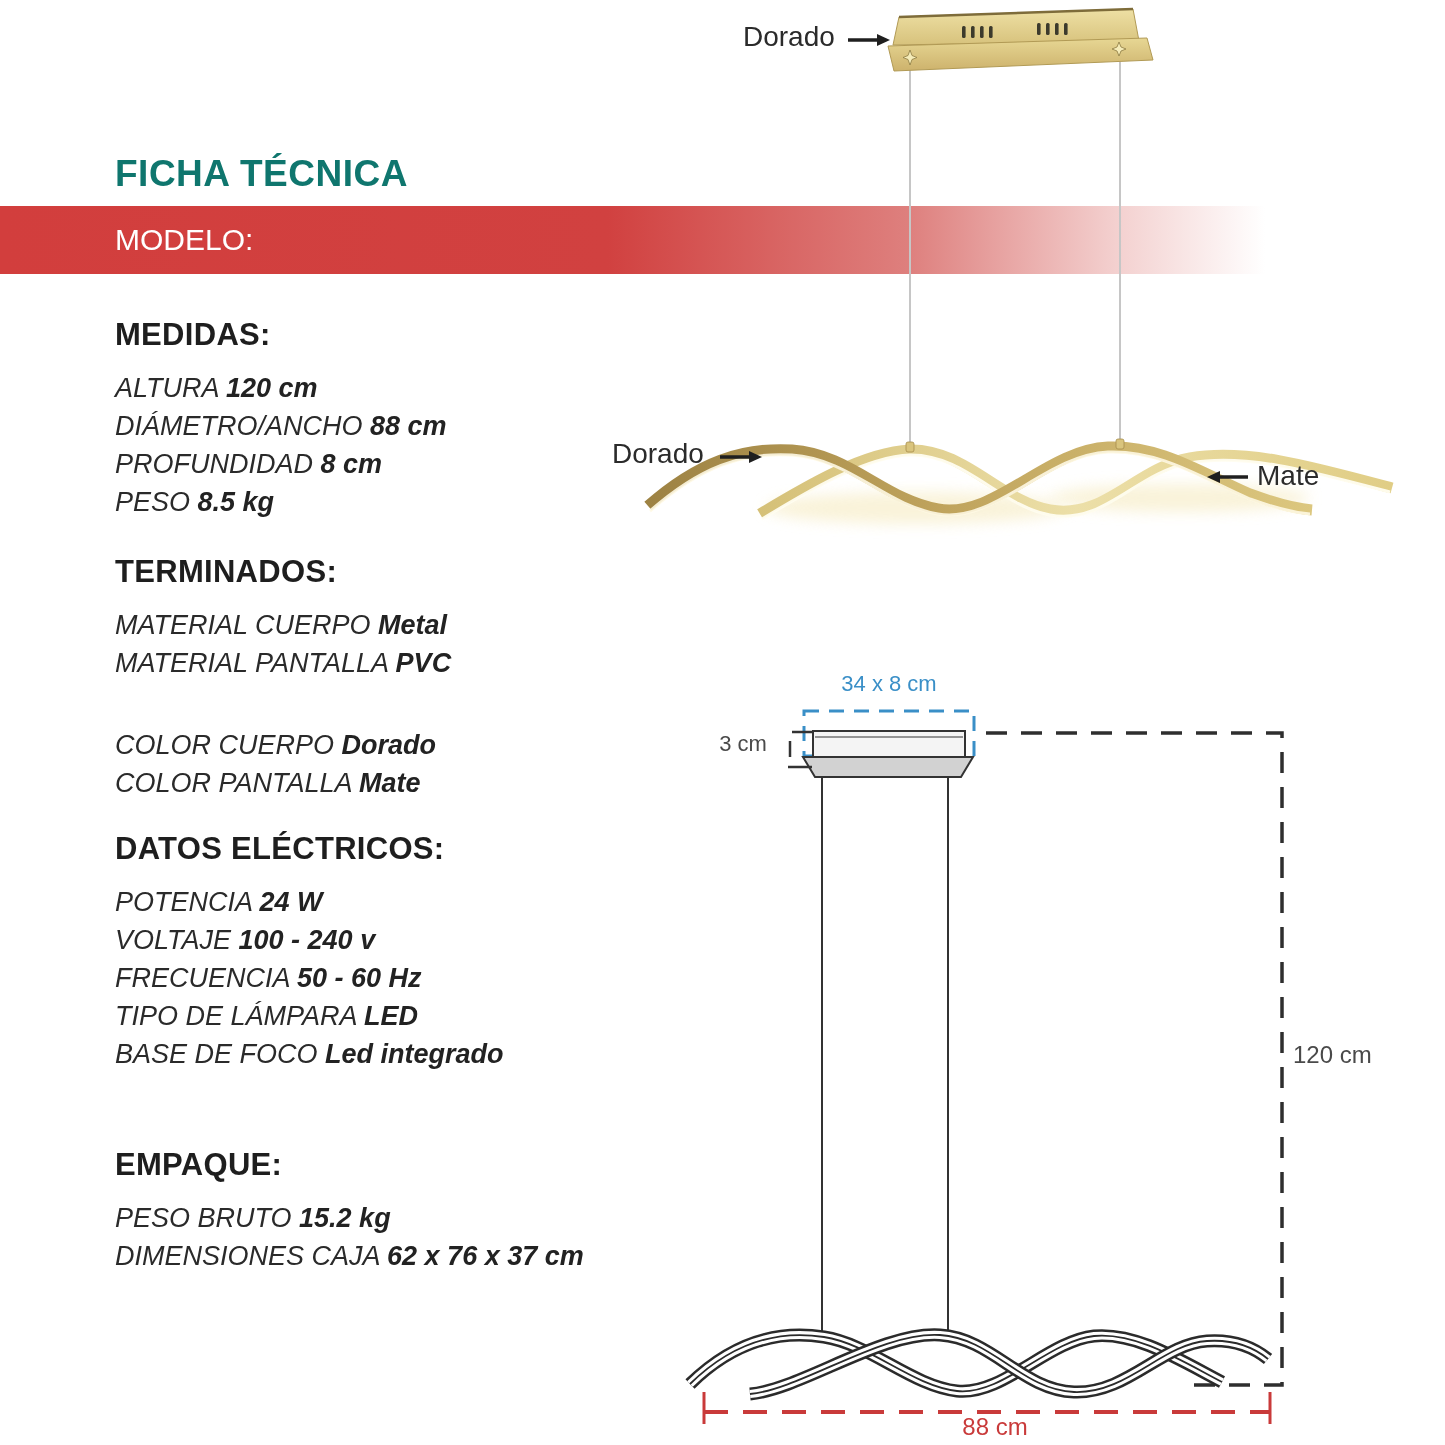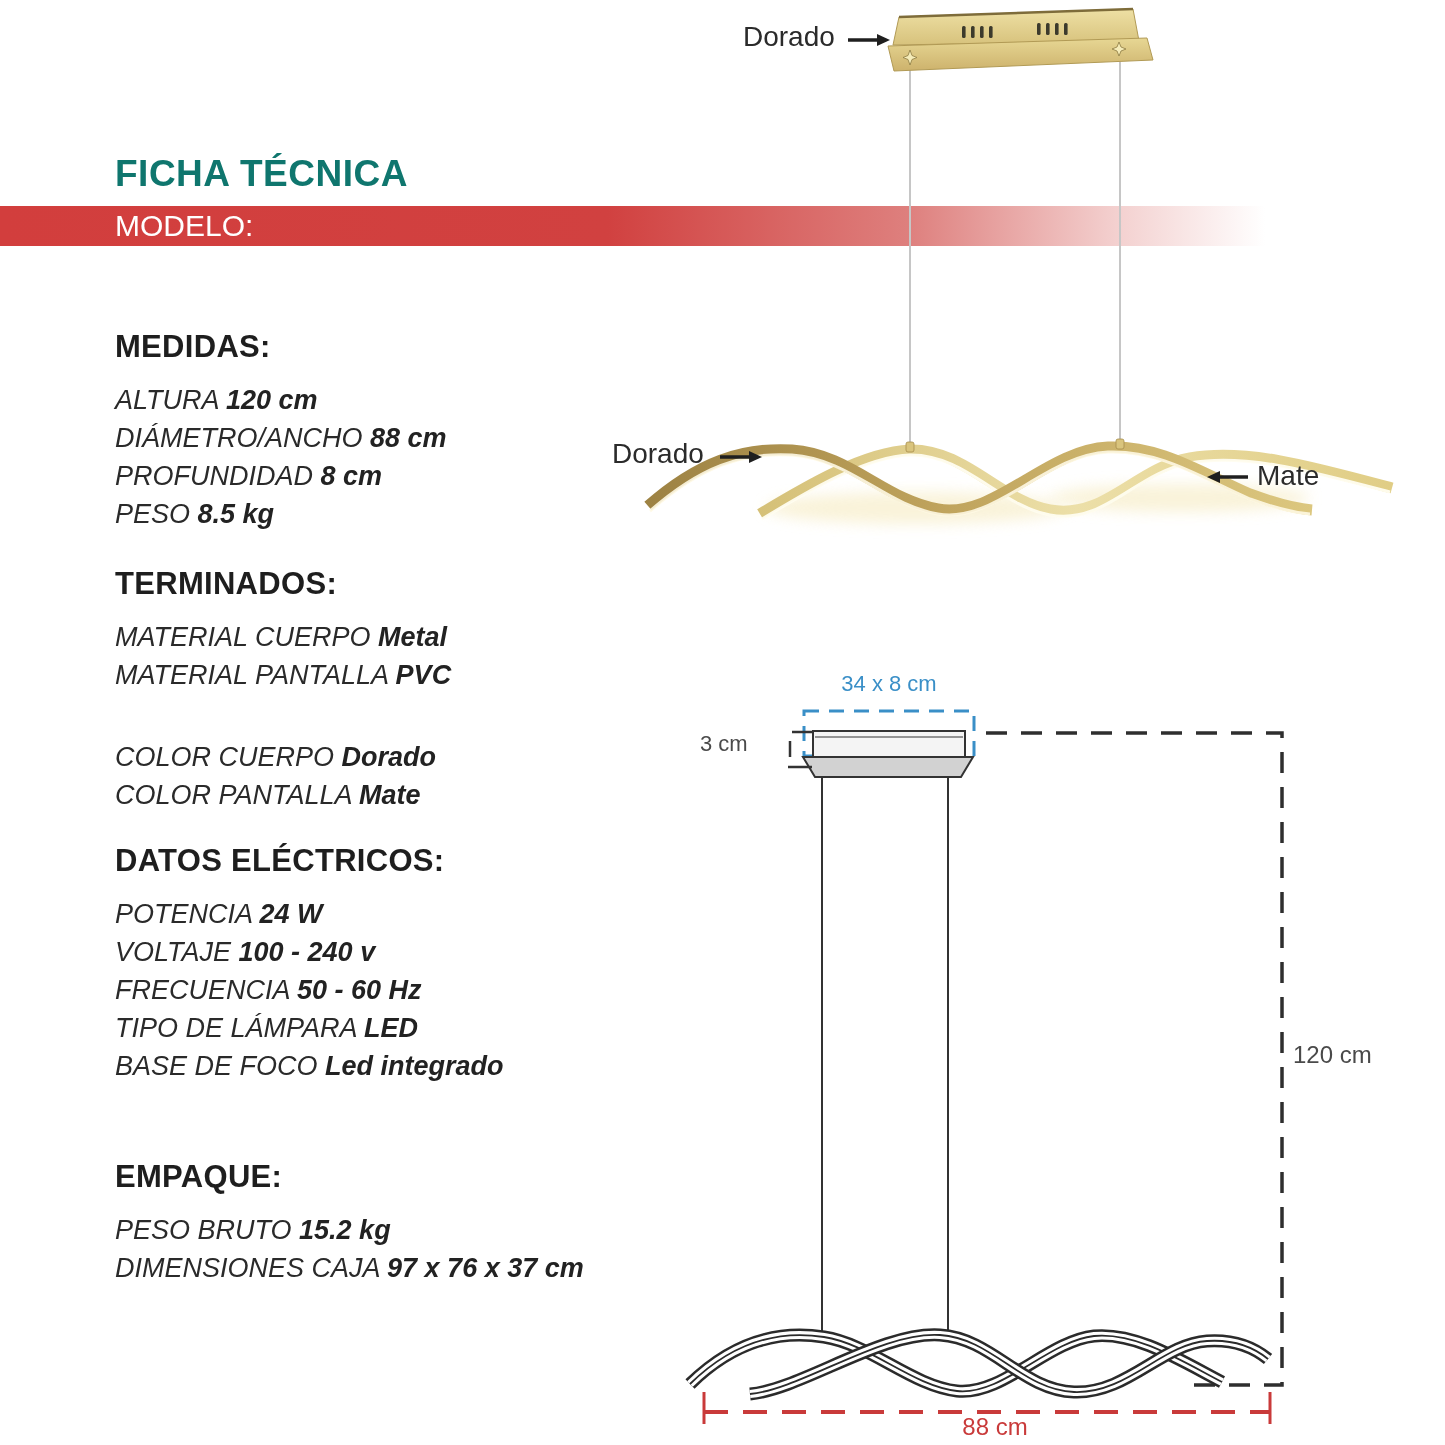--- a/index.html
+++ b/index.html
@@ -2,47 +2,47 @@
 <html><head>
 <meta charset="utf-8">
 <style>
   html,body{margin:0;padding:0;background:#ffffff;}
   .page{position:relative;width:1445px;height:1445px;background:#ffffff;
         font-family:"Liberation Sans", sans-serif;overflow:hidden;color:#2a2a2a;}
 
   
   .title{position:absolute;left:115px;top:153px;font-size:37px;font-weight:800;
          letter-spacing:0.5px;color:#0f766e;white-space:nowrap;}
-  .banner{position:absolute;left:0;top:206px;width:1265px;height:40px;z-index:1;
+  .banner{position:absolute;left:0;top:206px;width:1265px;height:68px;z-index:1;
           background:linear-gradient(90deg,#d23e3d 0%,#d14140 48%,#de807e 72%,#f3cfce 88%,rgba(255,255,255,0) 100%);
           display:flex;align-items:center;padding-left:115px;box-sizing:border-box;}
   .banner .mlabel{color:#ffffff;font-size:30px;font-weight:400;white-space:pre;}
   .banner .mvalue{color:#ffffff;font-size:31px;font-weight:700;font-style:italic;
                   margin-left:12px;letter-spacing:0.5px;}
 
   .specs{position:absolute;left:115px;top:0;width:640px;z-index:2;}
   .sec{position:absolute;left:0;width:640px;}
   .sec-medidas{top:313px;} .sec-terminados{top:550px;}
   .sec-datos{top:827px;}   .sec-empaque{top:1143px;}
-  .sec-h{font-size:31px;font-weight:800;color:#1e1e1e;line-height:36px;margin:16px 0 16px 0;
+  .sec-h{font-size:31px;font-weight:800;color:#1e1e1e;line-height:36px;margin:4px 0 16px 0;
          letter-spacing:0.3px;white-space:nowrap;}
   .spec-row{font-size:27px;line-height:38px;white-space:nowrap;color:#2a2a2a;font-style:italic;}
   .spec-row .val{font-weight:700;color:#222222;}
   .spec-row.gap{margin-top:44px;}
 
   
   .plabel{position:absolute;font-size:28px;color:#2b2b2b;z-index:3;white-space:nowrap;}
   .lbl-dorado-canopy{left:743px;top:21px;}
   .lbl-dorado-body{left:612px;top:438px;}
   .lbl-mate{left:1257px;top:460px;}
 
   .dlabel{position:absolute;z-index:3;white-space:nowrap;}
   .lbl-34x8{left:809px;top:671px;width:160px;text-align:center;
             font-size:22px;color:#3a8fc7;}
-  .lbl-3cm{left:700px;top:731px;width:86px;text-align:left;font-size:22px;color:#4a4a4a;}
+  .lbl-3cm{left:700px;top:731px;width:86px;text-align:center;font-size:22px;color:#4a4a4a;}
   .lbl-120cm{left:1293px;top:1041px;font-size:24px;color:#4a4a4a;}
   .lbl-88cm{left:925px;top:1413px;width:140px;text-align:center;font-size:24px;color:#c93a3a;}
 
   svg.gfx{position:absolute;left:0;top:0;z-index:2;pointer-events:none;}
 </style>
 </head>
 <body>
 
 <div class="page">
 
@@ -119,21 +119,21 @@
     </div>
 
     <div class="sec sec-empaque">
       <div class="sec-h">EMPAQUE:</div>
       <div class="spec-row">
         <span class="lbl">PESO BRUTO</span>
         <span class="val">15.2 kg</span>
       </div>
       <div class="spec-row">
         <span class="lbl">DIMENSIONES CAJA</span>
-        <span class="val">97 x 76 x 37 cm</span>
+        <span class="val">62 x 76 x 37 cm</span>
       </div>
     </div>
   </div>
 
   <div class="plabel lbl-dorado-canopy">Dorado</div>
   <div class="plabel lbl-dorado-body">Dorado</div>
   <div class="plabel lbl-mate">Mate</div>
 
   <div class="dlabel lbl-34x8">34 x 8 cm</div>
   <div class="dlabel lbl-3cm">3 cm</div>

